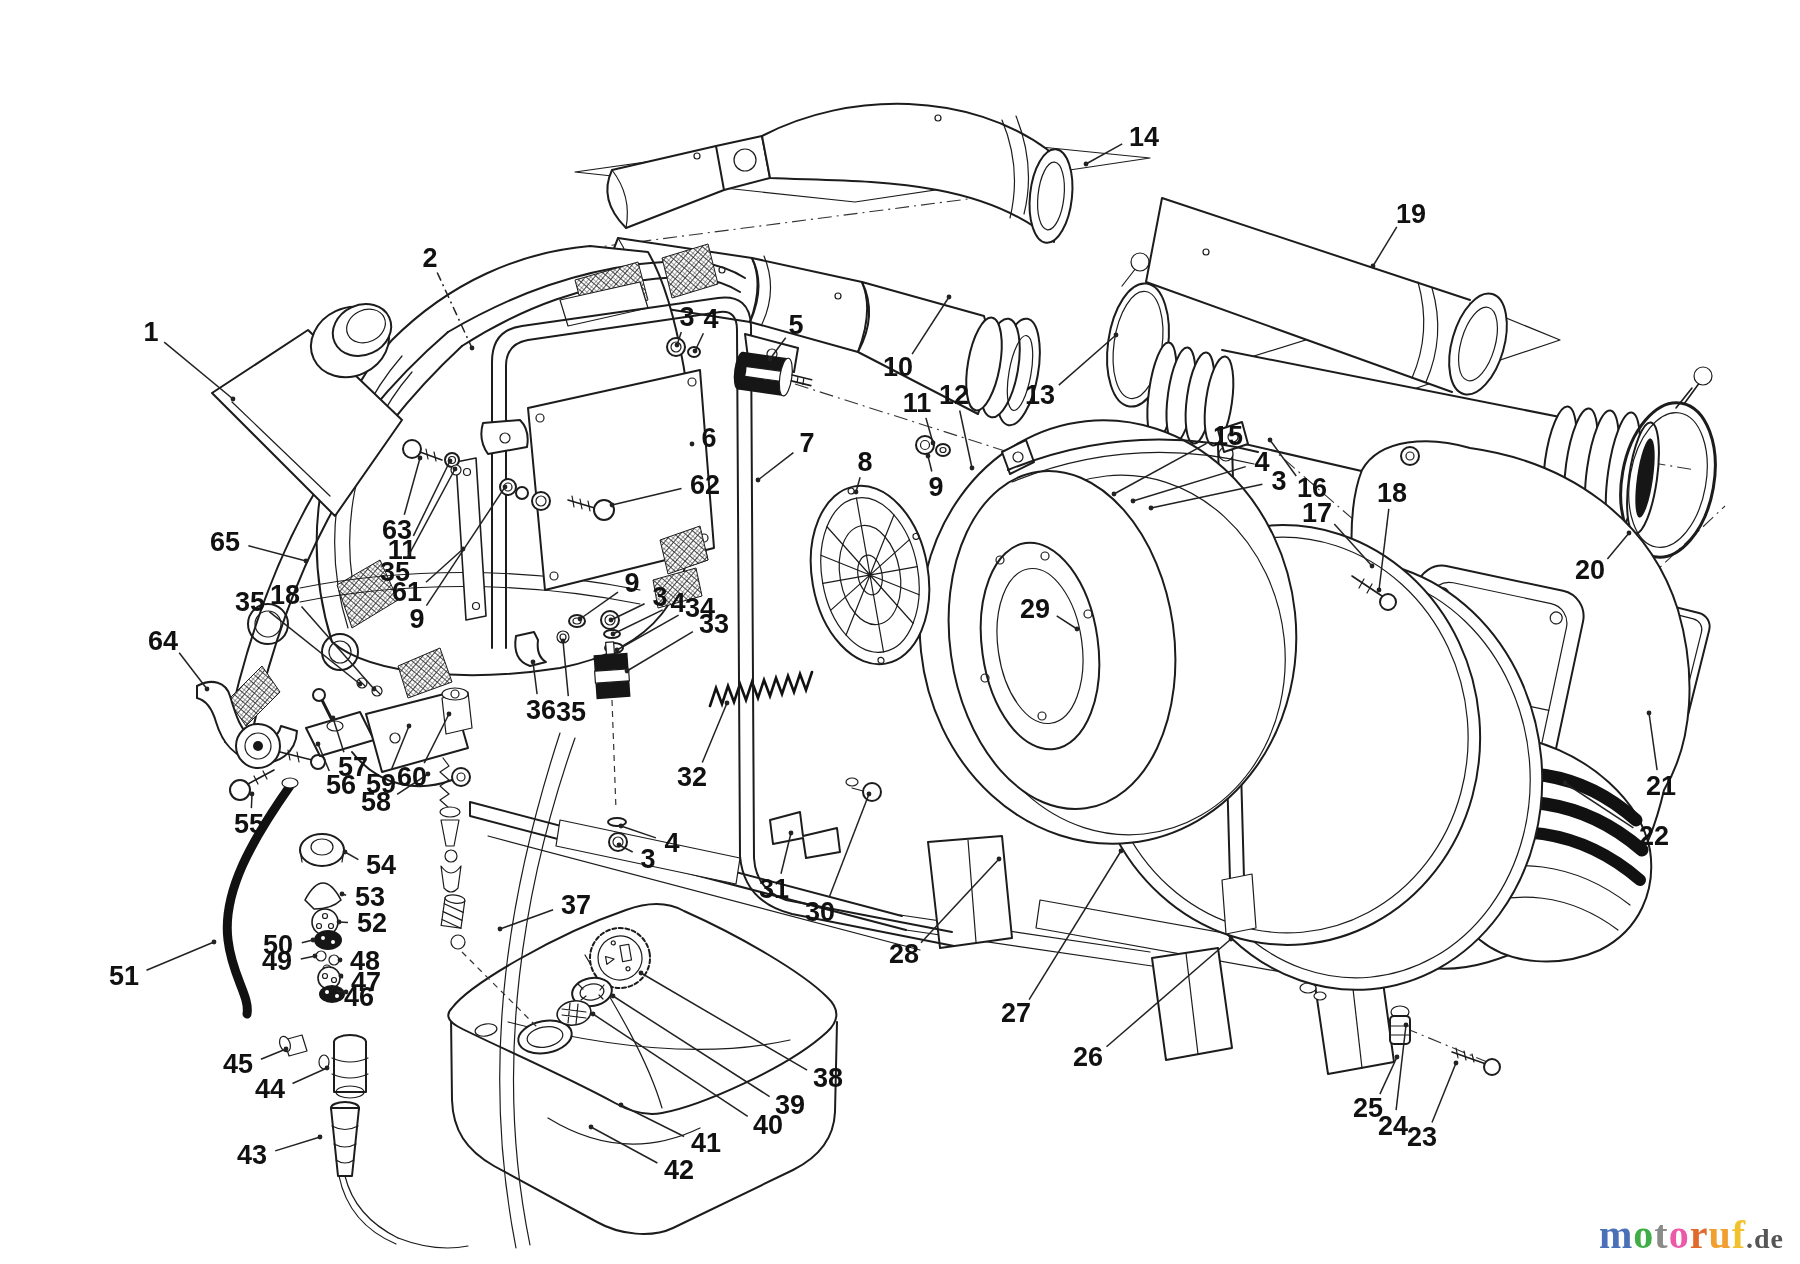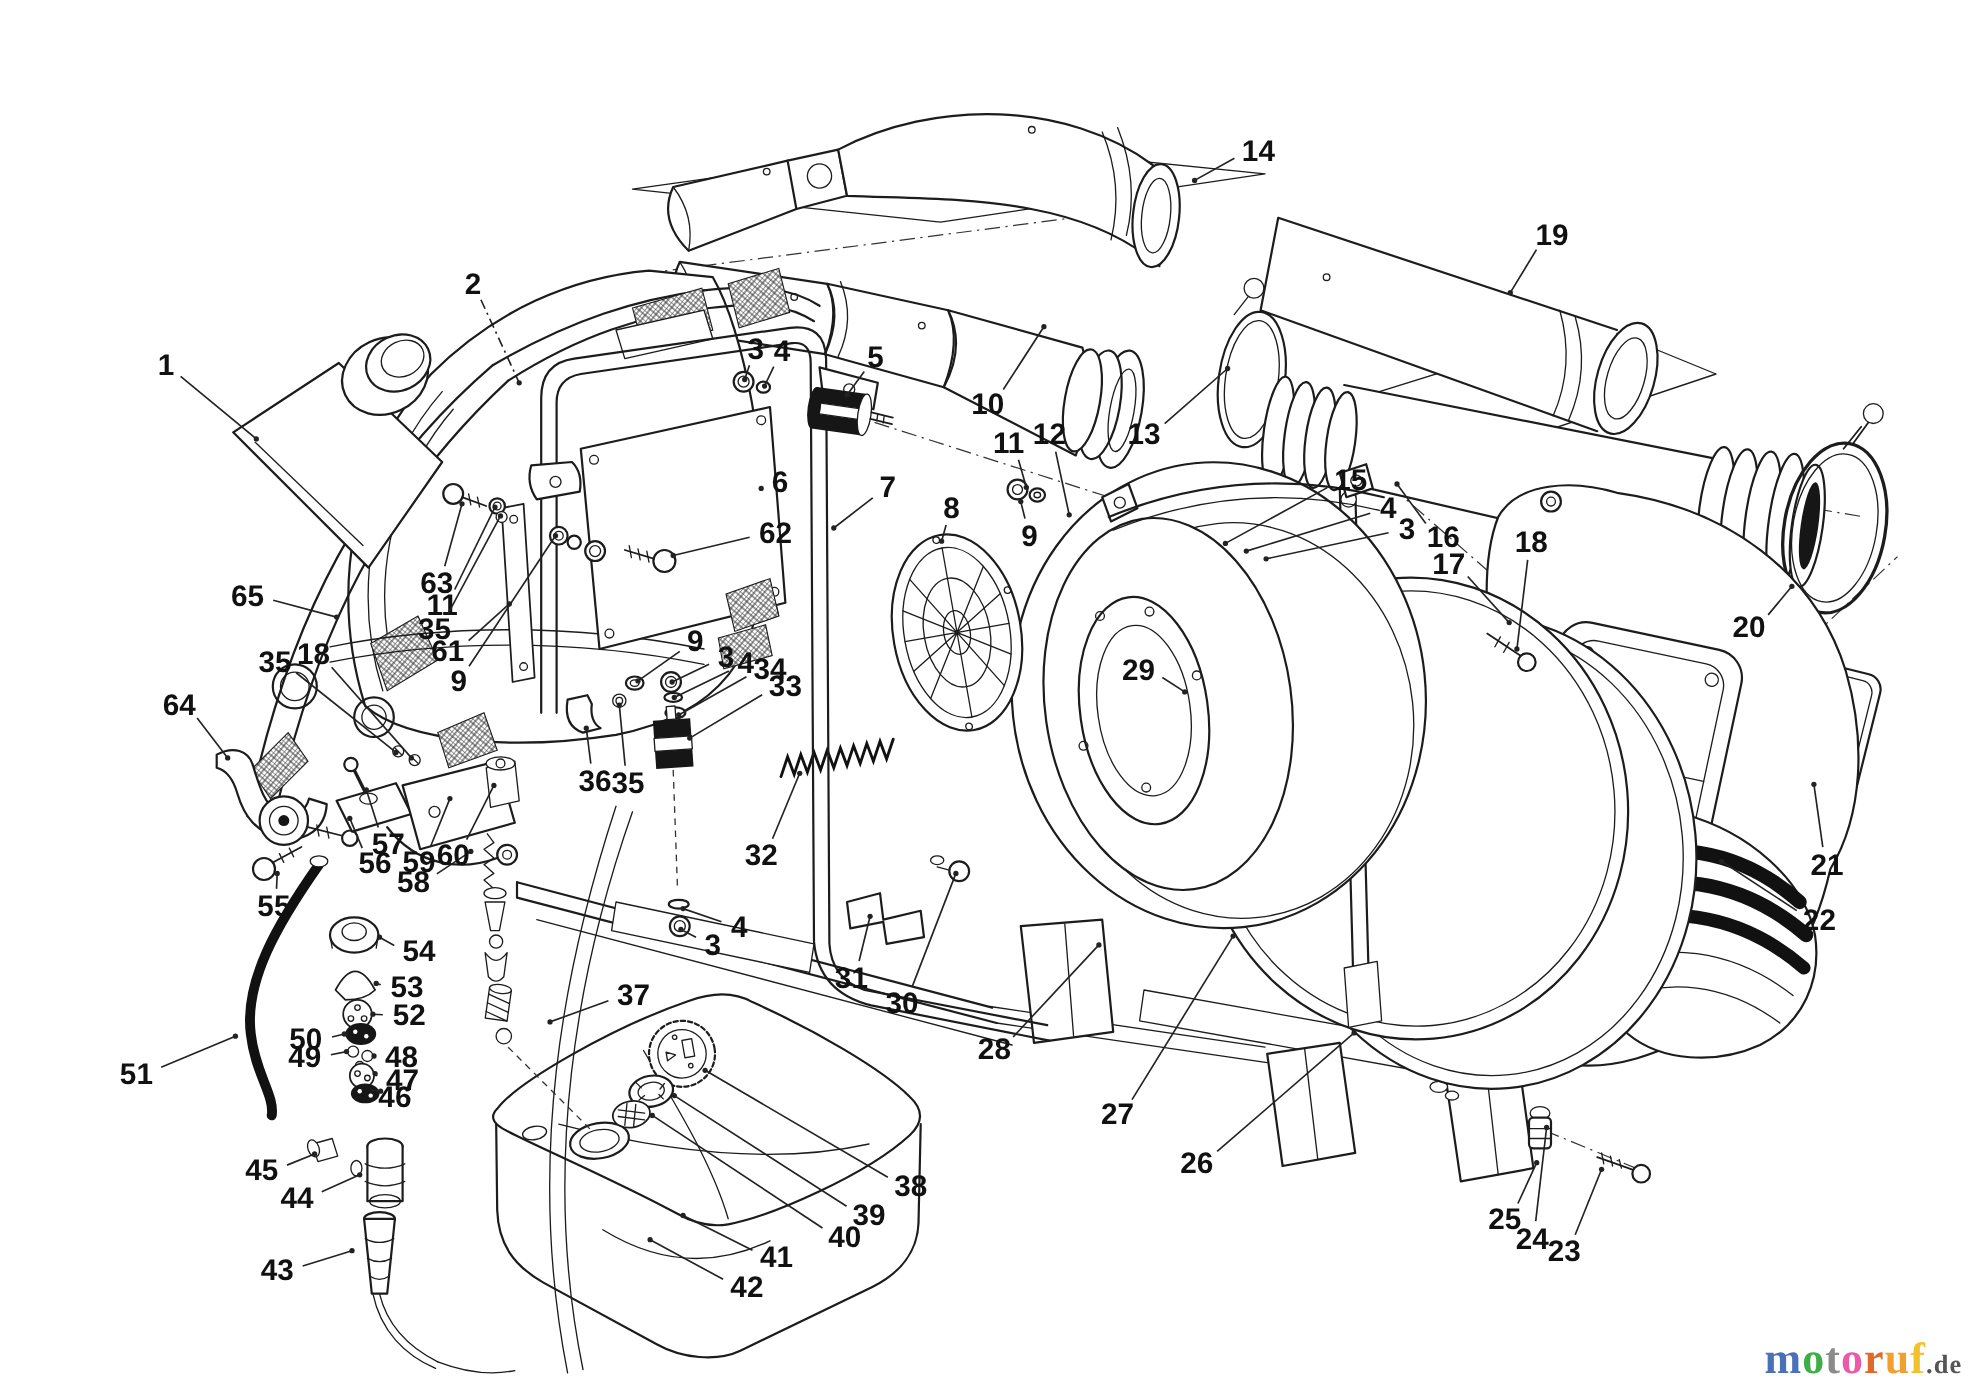--- a/index.html
+++ b/index.html
@@ -15,21 +15,21 @@
   .bkl{fill:none;stroke:#111;stroke-linecap:round;}
   .dd{fill:none;stroke:#333;stroke-width:1.1;stroke-dasharray:14 5 2 5;}
   .dsh{fill:none;stroke:#333;stroke-width:1.2;stroke-dasharray:6 5;}
   .mesh{fill:url(#meshPat);stroke:#1c1c1c;stroke-width:1;}
   .callout{font-family:"Liberation Sans",sans-serif;font-weight:700;font-size:27px;fill:#111;}
   .leader{stroke:#222;stroke-width:1.5;fill:none;}
   .leader.dash{stroke-dasharray:9 4 2 4;}
   .ldot{fill:#222;}
   #logo{position:absolute;right:16px;bottom:6px;font-family:"Liberation Serif",serif;
         font-weight:700;font-size:40px;letter-spacing:1px;white-space:nowrap;}
-  #logo .suffix{font-size:24px;font-weight:700;}
+  #logo .suffix{font-size:28px;font-weight:700;}
 </style>
 </head>
 <body>
 
 <div id="canvas">
 <svg width="1800" height="1264" viewBox="0 0 1800 1264">
   <defs>
     <pattern id="meshPat" width="7" height="7" patternUnits="userSpaceOnUse" patternTransform="rotate(40)">
       <rect width="7" height="7" fill="#fff"></rect>
       <path d="M0,0H7M0,3.5H7M0,0V7M3.5,0V7" stroke="#333" stroke-width="0.9"></path>

